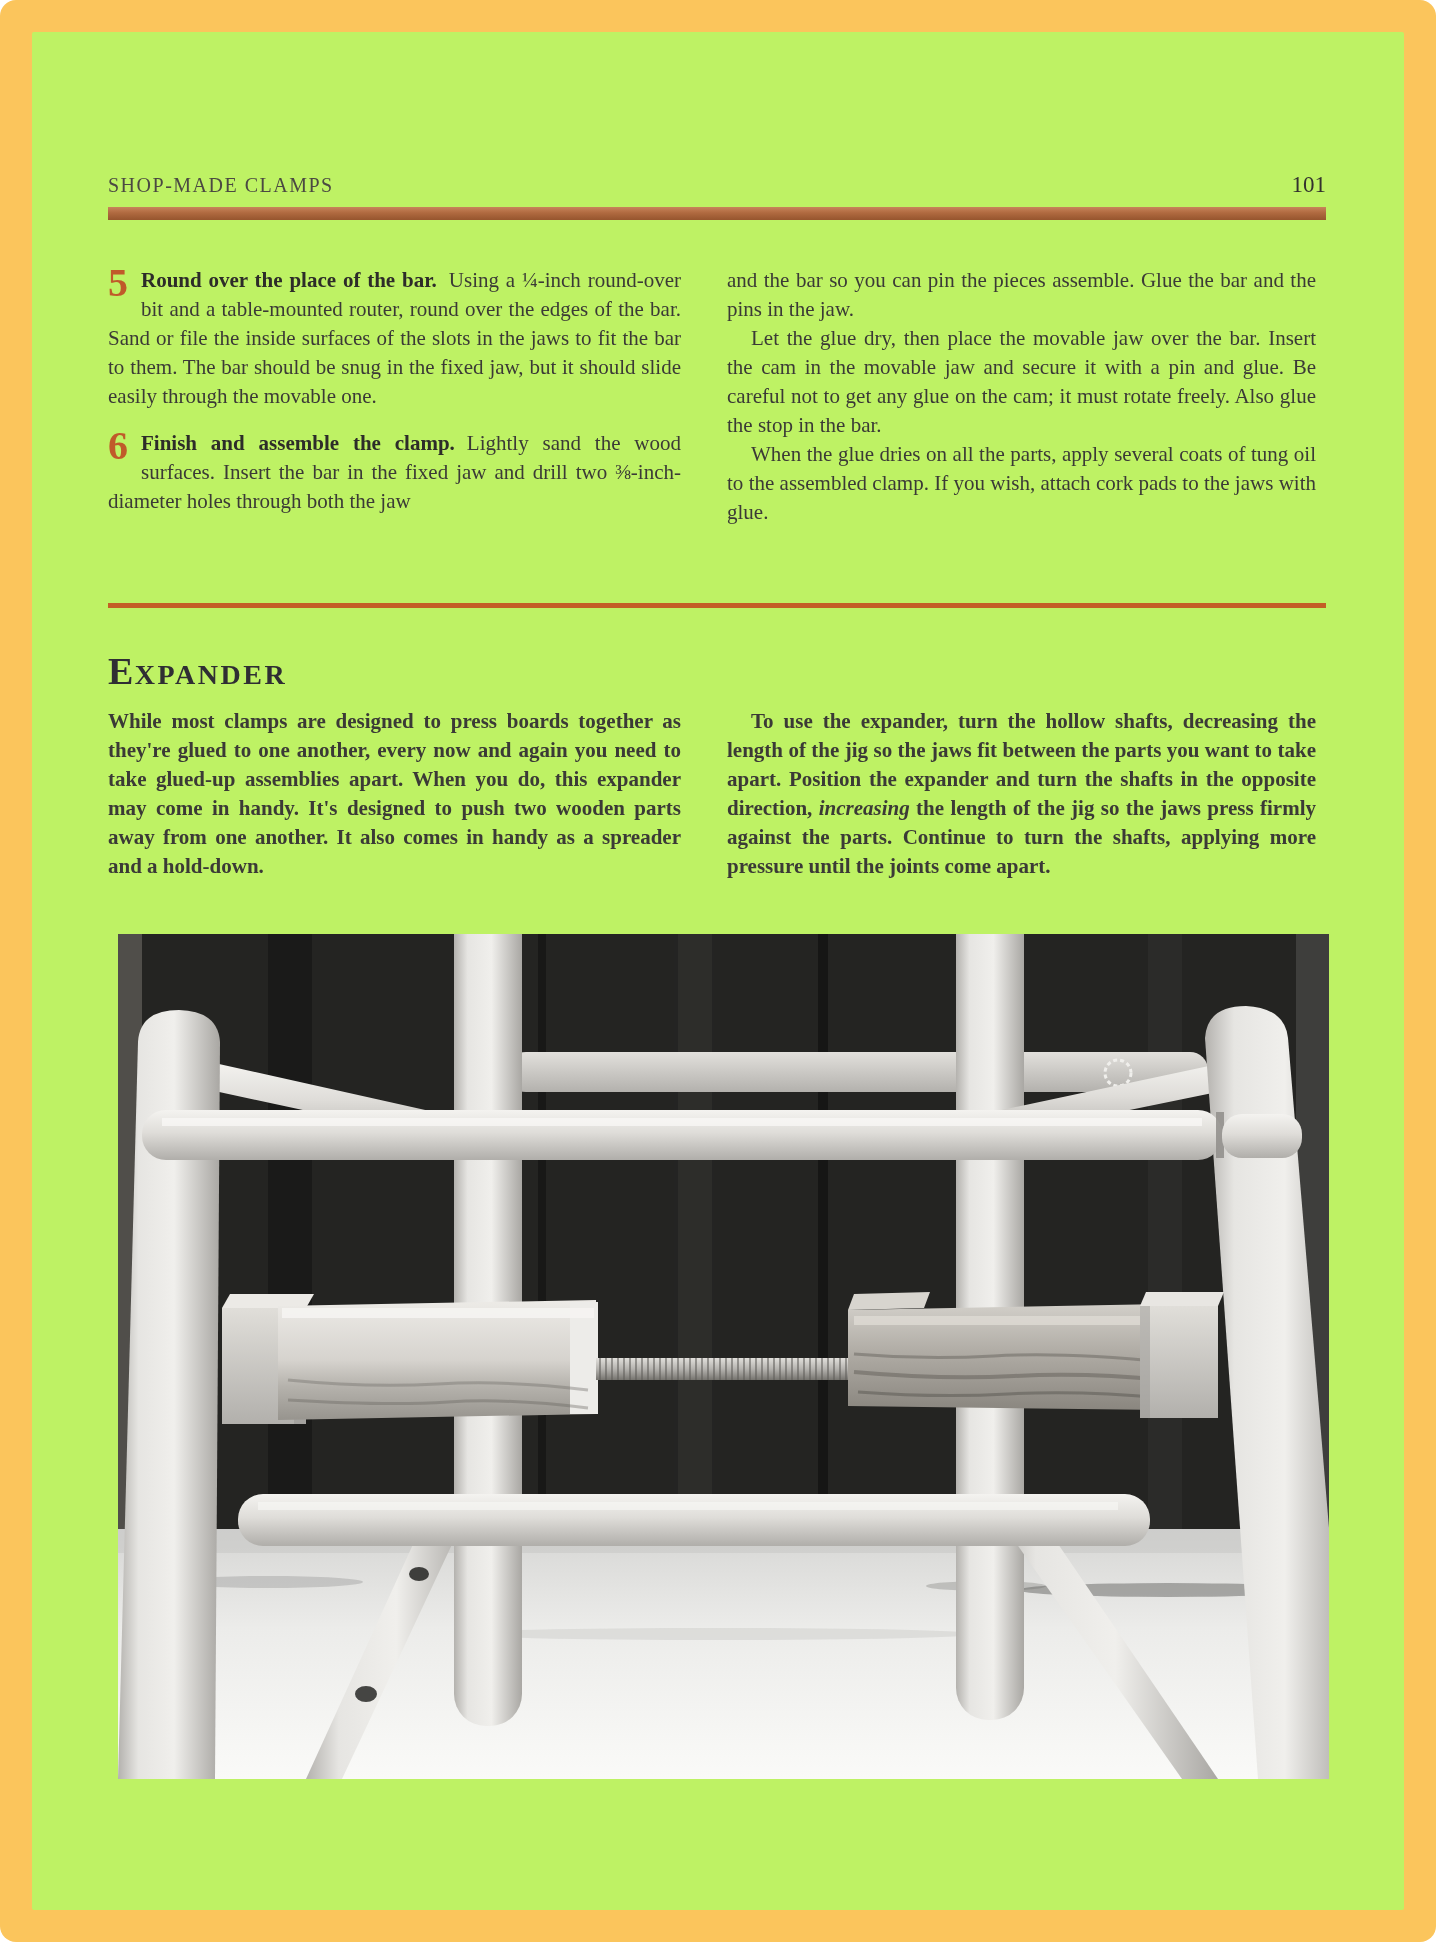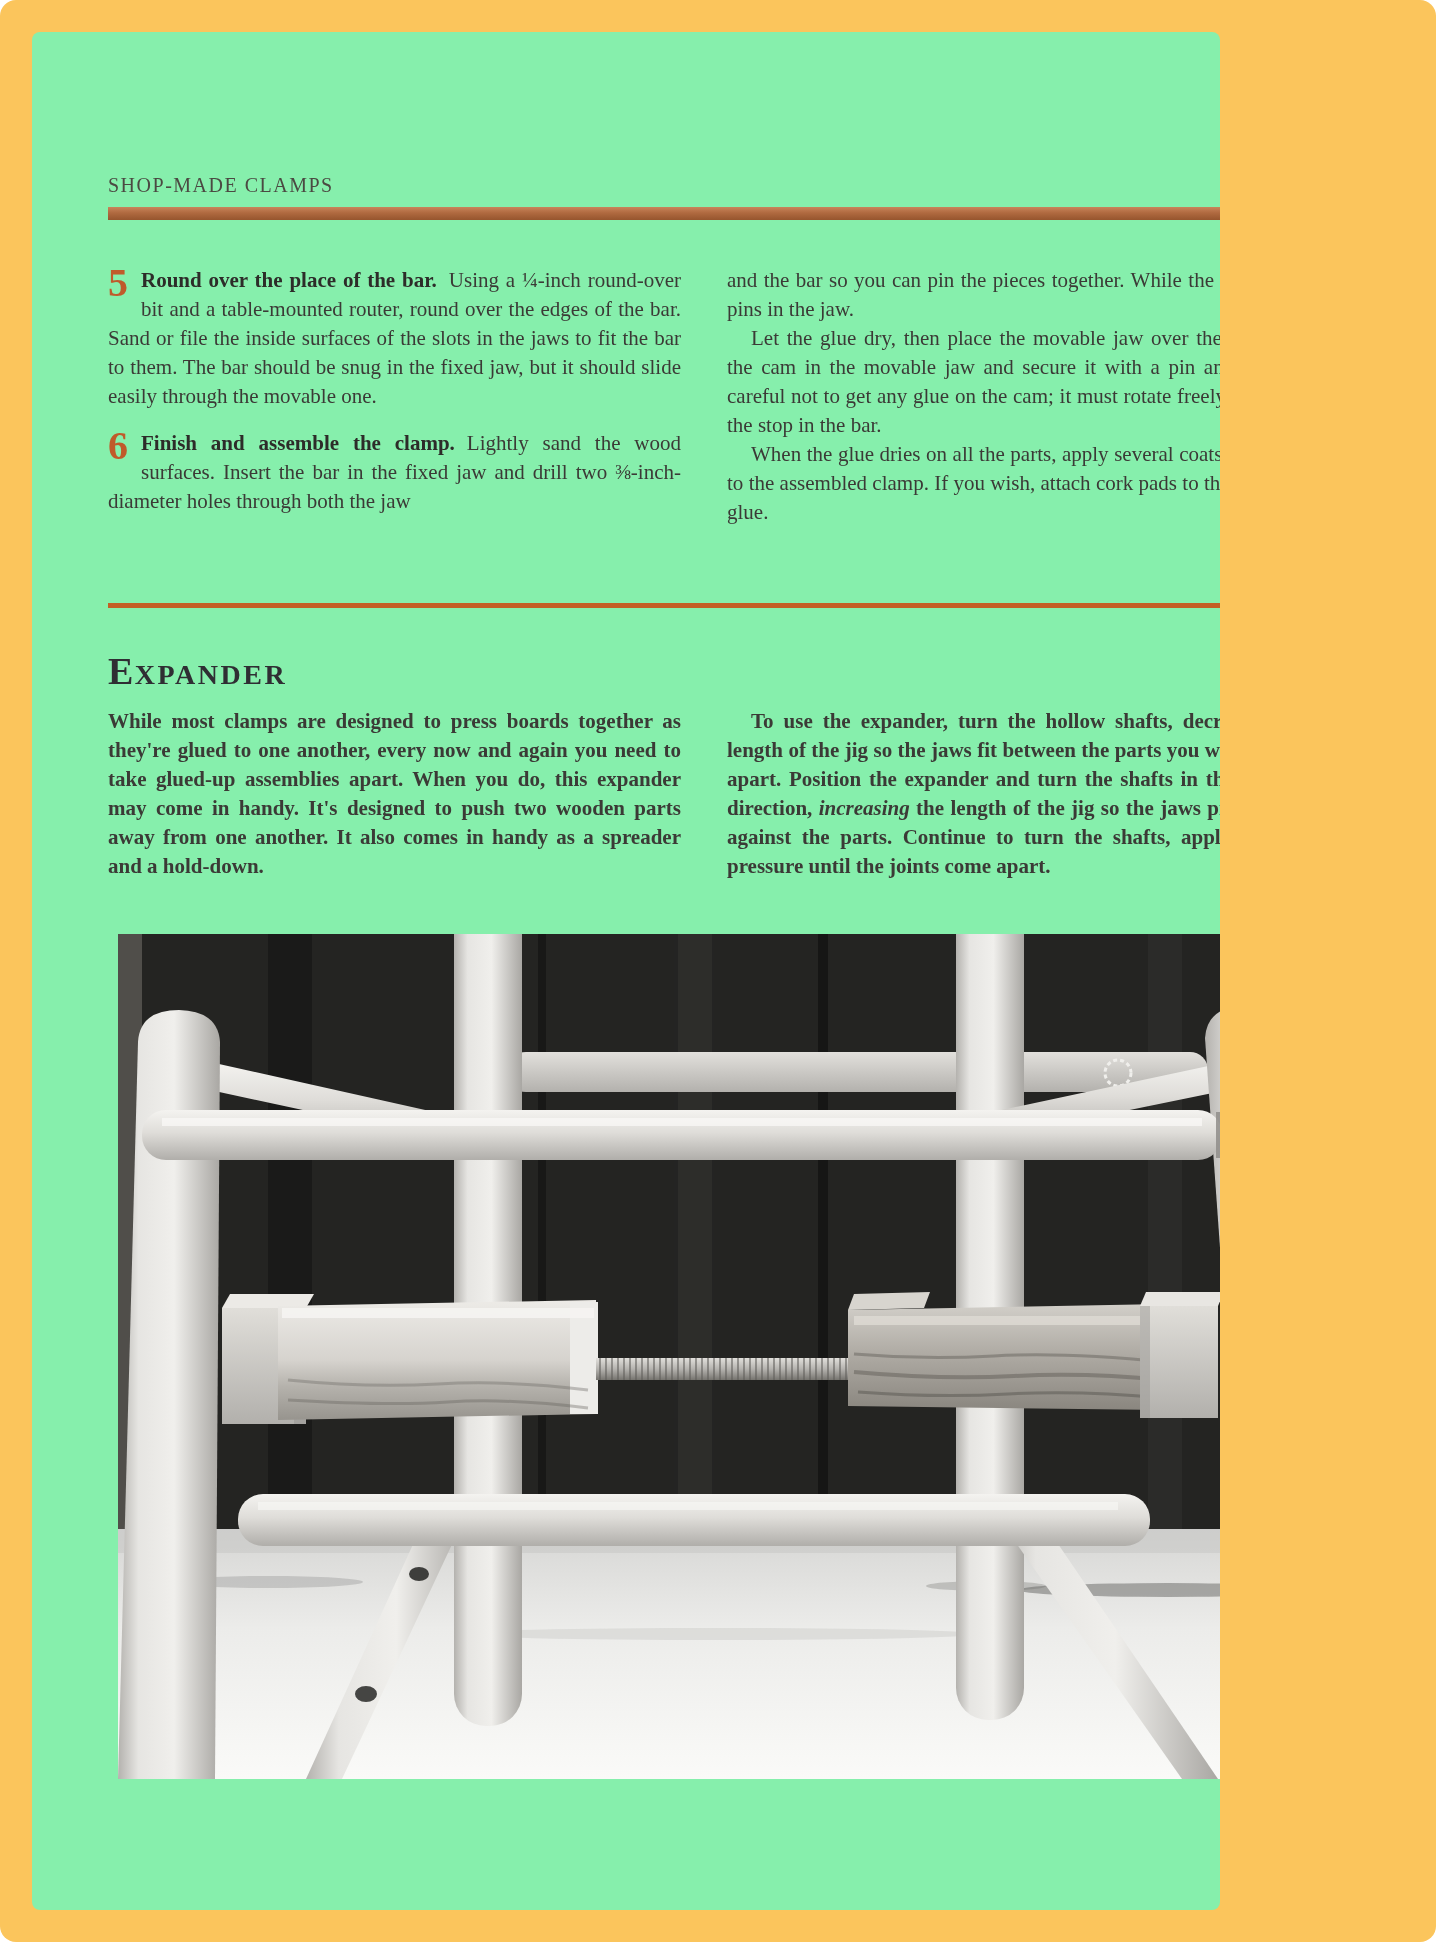--- a/index.html
+++ b/index.html
@@ -4,22 +4,22 @@
 <style>
   html,body{margin:0;padding:0;}
   body{
     width:1436px;height:1942px;position:relative;background:#ffffff;
     font-family:"Liberation Serif", serif;
   }
   .frame{
     position:absolute;inset:0;background:#fbc55c;border-radius:16px;
   }
   .page{
-    position:absolute;left:32px;top:32px;width:1188px;height:1878px;
-    background:#86efac;border-radius:8px;overflow:hidden;
+    position:absolute;left:32px;top:32px;width:1372px;height:1878px;
+    background:#bef264;border-radius:2px;overflow:hidden;
   }
   .content{
     position:absolute;left:76px;top:0;width:1218px;
   }
   .running-header{
     margin-top:100px;display:flex;justify-content:space-between;align-items:baseline;
   }
   .running-title{
     font-size:20px;letter-spacing:1.5px;color:#4b4942;font-variant:small-caps;
     text-transform:uppercase;
@@ -69,21 +69,21 @@
       <span class="page-number">101</span>
     </div>
     <hr class="header-rule">
 
     <div class="two-col">
       <div class="col-l">
         <p class="step"><span class="stepnum">5</span><span class="run-in">Round over the place of the bar.</span><span>Using a ¼-inch round-over bit and a table-mounted router, round over the edges of the bar. Sand or file the inside surfaces of the slots in the jaws to fit the bar to them. The bar should be snug in the fixed jaw, but it should slide easily through the movable one.</span></p>
         <p class="step"><span class="stepnum">6</span><span class="run-in">Finish and assemble the clamp.</span><span>Lightly sand the wood surfaces. Insert the bar in the fixed jaw and drill two ⅜-inch-diameter holes through both the jaw</span></p>
       </div>
       <div class="col-r">
-        <p>and the bar so you can pin the pieces together. While the bar and the pins in the jaw.</p>
+        <p>and the bar so you can pin the pieces assemble. Glue the bar and the pins in the jaw.</p>
         <p class="indent">Let the glue dry, then place the movable jaw over the bar. Insert the cam in the movable jaw and secure it with a pin and glue. Be careful not to get any glue on the cam; it must rotate freely. Also glue the stop in the bar.</p>
         <p class="indent">When the glue dries on all the parts, apply several coats of tung oil to the assembled clamp. If you wish, attach cork pads to the jaws with glue.</p>
       </div>
     </div>
 
     <hr class="section-rule">
 
     <div class="section-heading">
       <span class="initial">E</span><span class="rest">XPANDER</span>
     </div>

